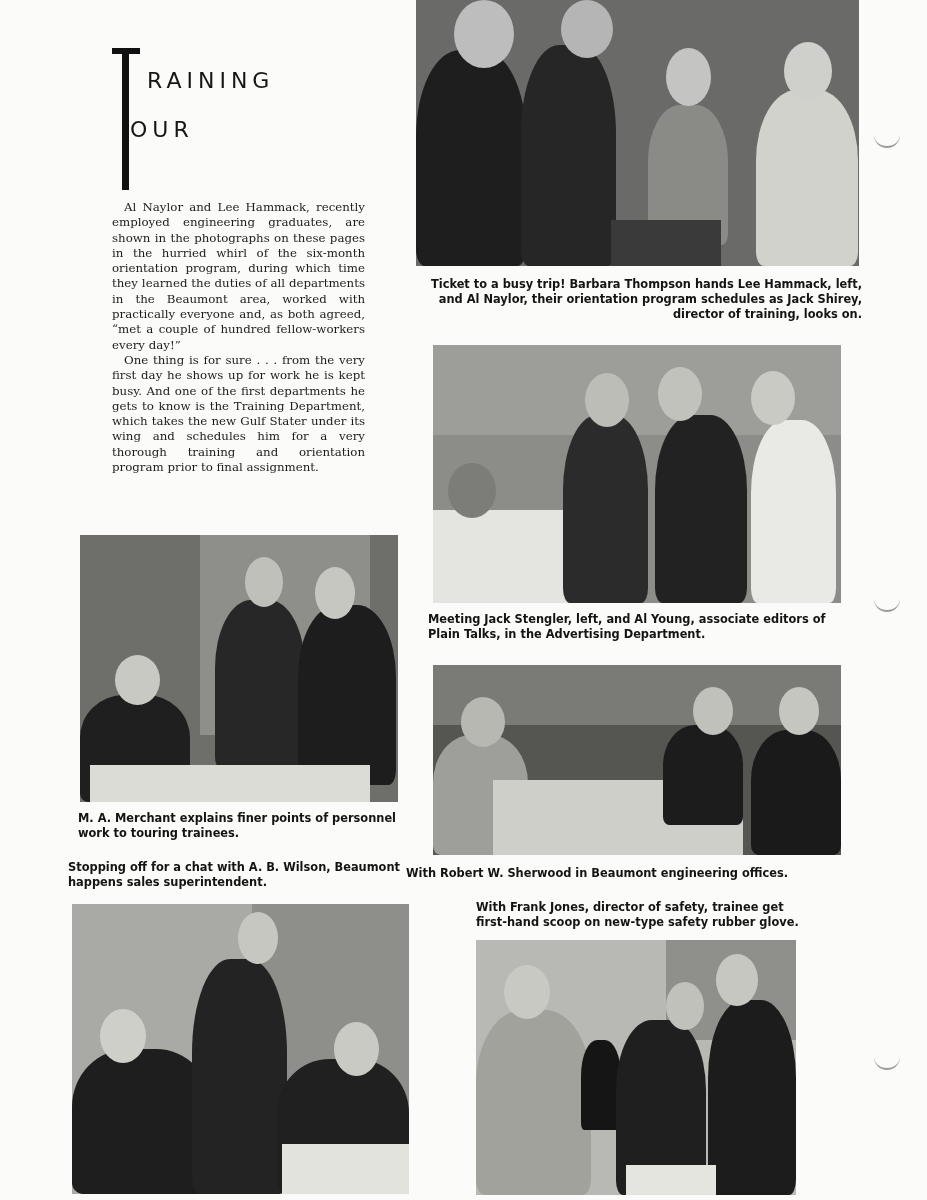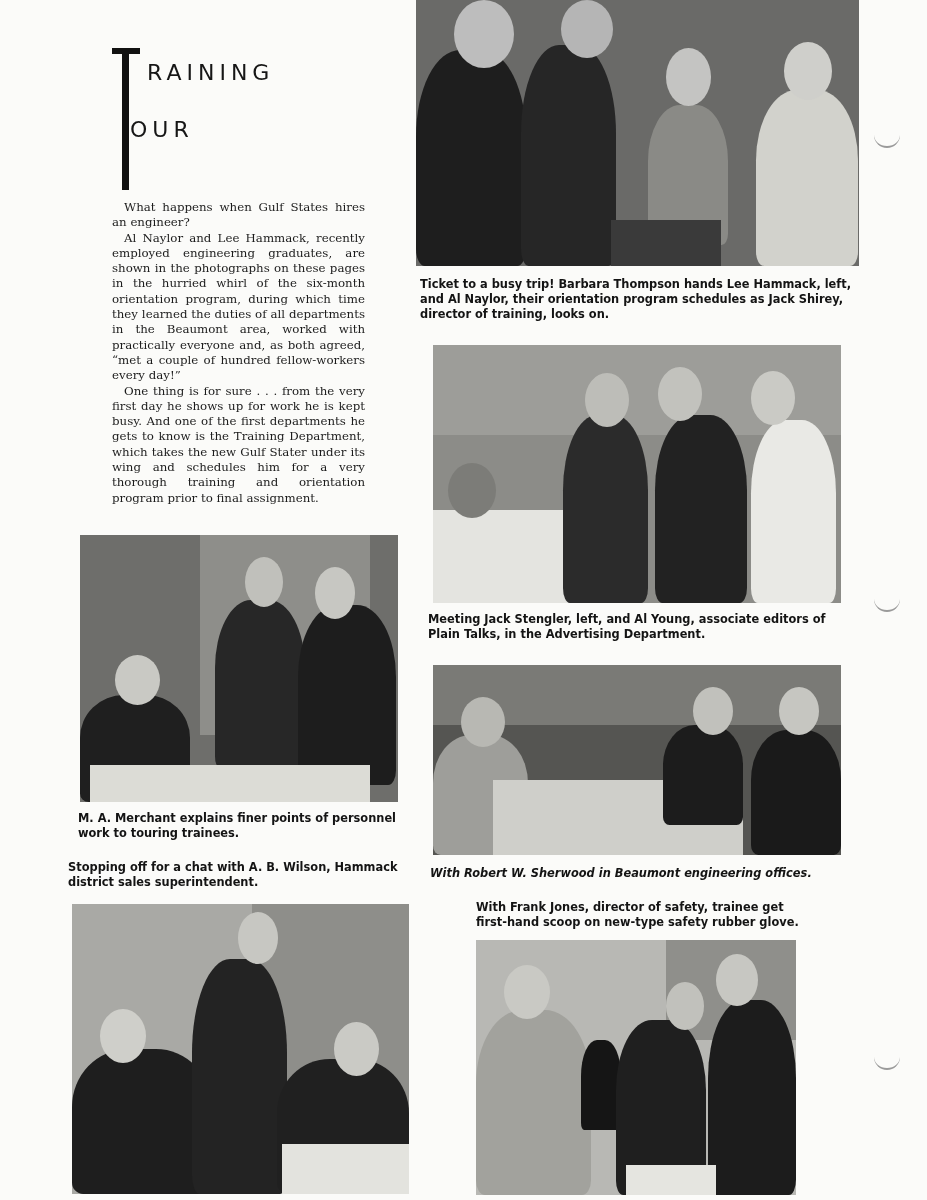--- a/index.html
+++ b/index.html
@@ -2,21 +2,21 @@
 <html><head>
 <meta charset="utf-8">
 <style>
   html,body{margin:0;padding:0;}
   body{width:927px;height:1200px;background:#fbfbf9;position:relative;overflow:hidden;font-family:"DejaVu Serif",serif;color:#1c1c1c;}
   .abs{position:absolute;}
   .bigT{left:118px;top:48px;width:16px;height:142px;}
   .bigT .bar{position:absolute;left:4px;top:0;width:7px;height:142px;background:#111;}
   .bigT .cap{position:absolute;left:-6px;top:0;width:28px;height:6px;background:#111;}
   .title{font-family:"DejaVu Sans",sans-serif;font-size:22px;letter-spacing:5px;color:#161616;}
-  .t1{left:147px;top:60px;}
+  .t1{left:147px;top:68px;}
   .t2{left:130px;top:117px;}
   .body{left:112px;top:200px;width:253px;font-size:11.8px;line-height:15.3px;text-align:justify;}
   .body p{margin:0;text-indent:12px;}
   .cap-text{font-family:"DejaVu Sans",sans-serif;font-weight:bold;font-size:11.4px;line-height:15px;color:#141414;}
   .photo{background:#5e5e5e;overflow:hidden;}
   .photo .fig{position:absolute;background:#1e1e1e;border-radius:40% 40% 8% 8%;}
   .photo .head{position:absolute;background:#c9c9c9;border-radius:50%;}
   .photo .light{position:absolute;background:#d8d8d2;}
   .hole{position:absolute;width:26px;height:14px;border-bottom:2px solid #9a9a9a;border-radius:0 0 14px 14px;}
 </style>
@@ -24,37 +24,36 @@
 <body>
 
 <div class="abs bigT">
   <div class="cap"></div>
     <div class="bar"></div>
 </div>
 <div class="abs title t1">RAINING</div>
 <div class="abs title t2">OUR</div>
 
 <div class="abs body">
-  <p>What happens when Gulf States hires an engineer?</p>
   <p>Al Naylor and Lee Hammack, recently employed engineering graduates, are shown in the photographs on these pages in the hurried whirl of the six-month orientation program, during which time they learned the duties of all departments in the Beaumont area, worked with practically everyone and, as both agreed, “met a couple of hundred fellow-workers every day!”</p>
   <p>One thing is for sure . . . from the very first day he shows up for work he is kept busy. And one of the first departments he gets to know is the Training Department, which takes the new Gulf Stater under its wing and schedules him for a very thorough training and orientation program prior to final assignment.</p>
 </div>
 
 <div class="abs photo" style="left:416px;top:0;width:443px;height:266px;background:#6a6a68;" aria-label="Photo: four people, woman handing schedules to two men, older man looking on">
   <div class="fig" style="left:0;top:50px;width:110px;height:216px;"></div>
   <div class="head" style="left:38px;top:0;width:60px;height:68px;background:#bdbdbd;"></div>
   <div class="fig" style="left:105px;top:45px;width:95px;height:221px;background:#262626;"></div>
   <div class="head" style="left:145px;top:0;width:52px;height:58px;background:#b5b5b5;"></div>
   <div class="fig" style="left:232px;top:105px;width:80px;height:140px;background:#8a8a86;"></div>
   <div class="head" style="left:250px;top:48px;width:45px;height:58px;background:#c4c4c2;"></div>
   <div class="light" style="left:195px;top:220px;width:110px;height:46px;background:#3a3a3a;"></div>
   <div class="fig" style="left:340px;top:90px;width:102px;height:176px;background:#d2d2cc;"></div>
   <div class="head" style="left:368px;top:42px;width:48px;height:58px;background:#cfcfcb;"></div>
 </div>
-<div class="abs cap-text" style="left:420px;top:277px;width:452px;">Ticket to a busy trip! Barbara Thompson hands Lee Hammack, left, and Al Naylor, their orientation program schedules as Jack Shirey, director of training, looks on.</div>
+<div class="abs cap-text" style="left:410px;top:277px;width:452px;text-align:right;">Ticket to a busy trip! Barbara Thompson hands Lee Hammack, left, and Al Naylor, their orientation program schedules as Jack Shirey, director of training, looks on.</div>
 
 <div class="abs photo" style="left:433px;top:345px;width:408px;height:258px;background:#8c8c88;" aria-label="Photo: men shaking hands across a desk">
   <div class="light" style="left:0;top:0;width:408px;height:90px;background:#9d9d99;"></div>
   <div class="light" style="left:0;top:165px;width:150px;height:93px;background:#e4e4e0;"></div>
   <div class="head" style="left:15px;top:118px;width:48px;height:55px;background:#7c7c78;"></div>
   <div class="fig" style="left:130px;top:70px;width:85px;height:188px;background:#2b2b2b;"></div>
   <div class="head" style="left:152px;top:28px;width:44px;height:54px;background:#bdbdb8;"></div>
   <div class="fig" style="left:222px;top:70px;width:92px;height:188px;background:#222;"></div>
   <div class="head" style="left:225px;top:22px;width:44px;height:54px;background:#c2c2bd;"></div>
   <div class="fig" style="left:318px;top:75px;width:85px;height:183px;background:#e9e9e5;"></div>
@@ -77,23 +76,23 @@
 <div class="abs photo" style="left:433px;top:665px;width:408px;height:190px;background:#555552;" aria-label="Photo: man at desk with papers, two trainees seated">
   <div class="light" style="left:0;top:0;width:408px;height:60px;background:#7a7a76;"></div>
   <div class="fig" style="left:0;top:70px;width:95px;height:120px;background:#9e9e9a;"></div>
   <div class="head" style="left:28px;top:32px;width:44px;height:50px;background:#b8b8b3;"></div>
   <div class="light" style="left:60px;top:115px;width:250px;height:75px;background:#cfcfca;"></div>
   <div class="fig" style="left:230px;top:60px;width:80px;height:100px;background:#1c1c1c;"></div>
   <div class="head" style="left:260px;top:22px;width:40px;height:48px;background:#c1c1bc;"></div>
   <div class="fig" style="left:318px;top:65px;width:90px;height:125px;background:#1a1a1a;"></div>
   <div class="head" style="left:346px;top:22px;width:40px;height:48px;background:#c6c6c1;"></div>
 </div>
-<div class="abs cap-text" style="left:430px;top:866px;width:420px;font-style:italic;">With Robert W. Sherwood in Beaumont engineering offices.</div>
+<div class="abs cap-text" style="left:406px;top:866px;width:420px;">With Robert W. Sherwood in Beaumont engineering offices.</div>
 
-<div class="abs cap-text" style="left:68px;top:860px;width:350px;">Stopping off for a chat with A. B. Wilson, Hammack district sales superintendent.</div>
+<div class="abs cap-text" style="left:68px;top:860px;width:350px;">Stopping off for a chat with A. B. Wilson, Beaumont happens sales superintendent.</div>
 
 <div class="abs cap-text" style="left:476px;top:900px;width:340px;">With Frank Jones, director of safety, trainee get first-hand scoop on new-type safety rubber glove.</div>
 
 <div class="abs photo" style="left:72px;top:904px;width:337px;height:290px;background:#a9a9a5;" aria-label="Photo: three men, one seated at desk">
   <div class="light" style="left:180px;top:0;width:157px;height:210px;background:#8e8e8a;"></div>
   <div class="fig" style="left:0;top:145px;width:140px;height:145px;background:#1e1e1e;"></div>
   <div class="head" style="left:28px;top:105px;width:46px;height:54px;background:#cfcfca;"></div>
   <div class="fig" style="left:120px;top:55px;width:95px;height:235px;background:#232323;"></div>
   <div class="head" style="left:166px;top:8px;width:40px;height:52px;background:#c7c7c2;"></div>
   <div class="fig" style="left:205px;top:155px;width:132px;height:135px;background:#202020;"></div>

